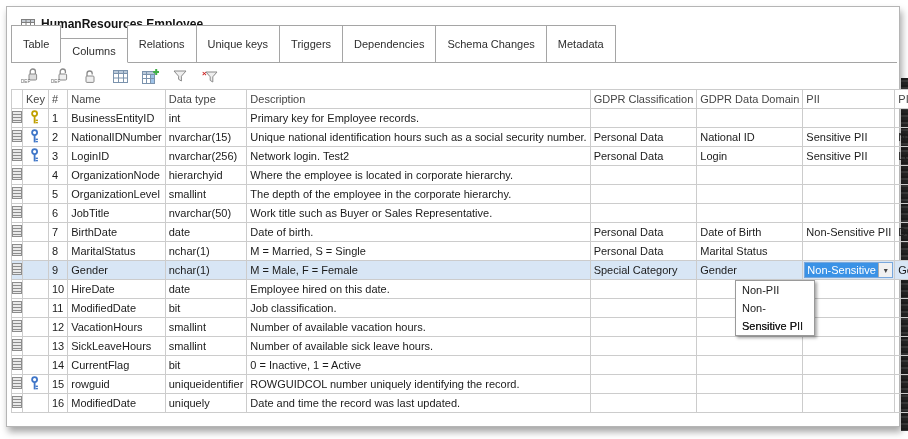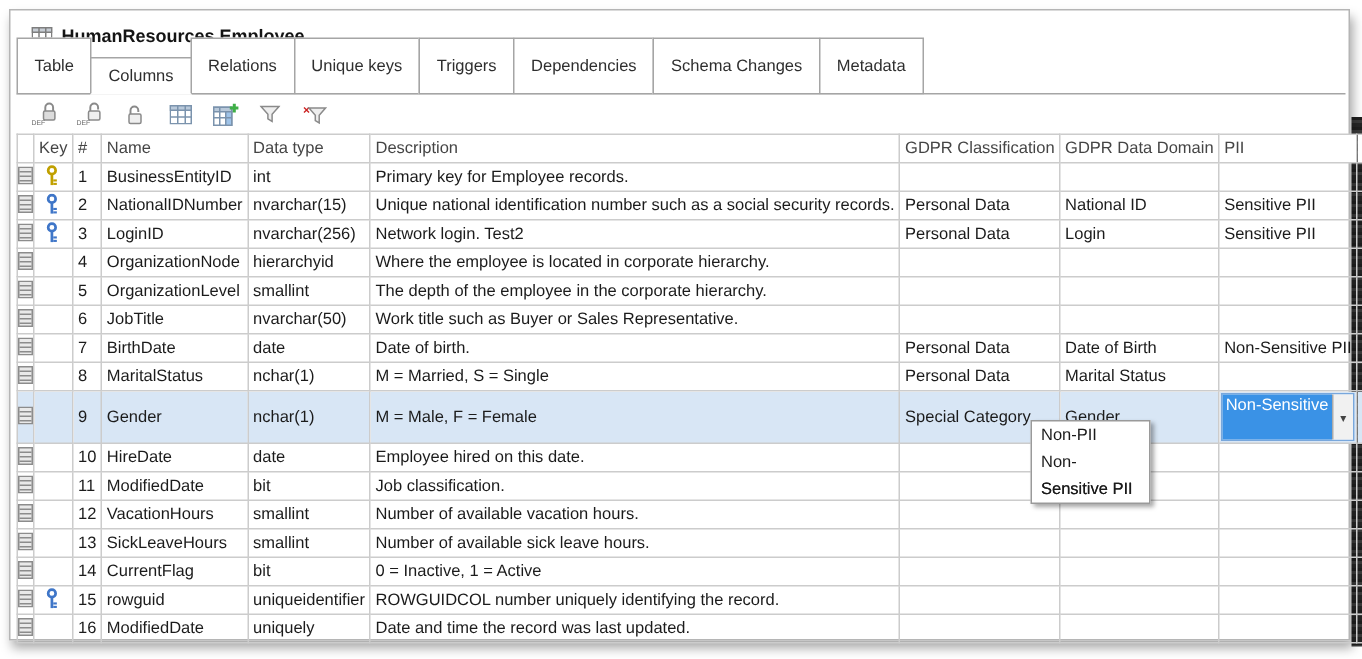--- a/index.html
+++ b/index.html
@@ -19,25 +19,25 @@
   .tab.active { height:25px; z-index:2; border-bottom:1px solid #fff;margin-top:40px; }
   .toolbar { position:absolute; left:12px; top:58px; display:flex; gap:8px; align-items:center; }
   .tbtn { width:22px; height:22px; display:flex; align-items:center; justify-content:center; }
   table.grid { position:absolute; left:4px; top:82px; border-collapse:collapse; table-layout:fixed; font-size:11px; }
   .grid th, .grid td { border:1px solid #ccc; height:19px; padding:0 3px; overflow:hidden;
     white-space:nowrap; color:#1b1b1b; }
   .grid th { font-weight:normal; text-align:left; color:#454545; background:#fff; }
   .grid td.ic, .grid td.keyc { text-align:center; padding:0; }
   .grid tr.sel td { background:#d8e6f5; }
   .grid td.edit { padding:1px; }
-  .combo { display:flex; height:32px; border:1px solid #78a7dc; background:#fff; align-items:stretch; }
+  .combo { display:flex; height:16px; border:1px solid #78a7dc; background:#fff; align-items:stretch; }
   .combo-text { flex:1; background:#3a92e6; color:#fff; font-size:11px; line-height:14px; padding:0 2px; overflow:hidden; }
   .combo-btn { width:14px; background:#f1f1f1; border-left:1px solid #ababab; display:flex;
     align-items:center; justify-content:center; font-size:8px; color:#444; }
-  .popup { position:absolute; left:680px; top:273px; width:80px; background:#fff;
+  .popup { position:absolute; left:728px; top:273px; width:80px; background:#fff;
     border:1px solid #9a9a9a; box-shadow:2px 2px 3px rgba(0,0,0,0.35); z-index:5; }
   .popup-item { height:18px; line-height:18px; padding:0 6px; font-size:11px; color:#1b1b1b; }
 </style>
 </head>
 <body>
 
 <div class="screen">
   <div class="bgstrip"></div>
   <div class="window">
 
@@ -178,21 +178,21 @@
                 </svg></span></td>
             <td class="keyc"><span><svg width="10" height="14" viewBox="0 0 10 14">
                   <circle cx="4.6" cy="3.6" r="2.5" fill="none" stroke="#3f76c8" stroke-width="1.8"></circle>
                   <rect x="3.7" y="6" width="1.8" height="7.4" fill="#3f76c8"></rect>
                   <rect x="5.5" y="9.6" width="2.4" height="1.4" fill="#3f76c8"></rect>
                   <rect x="5.5" y="11.9" width="2.4" height="1.4" fill="#3f76c8"></rect>
                 </svg></span></td>
             <td>2</td>
             <td>NationalIDNumber</td>
             <td>nvarchar(15)</td>
-            <td>Unique national identification number such as a social security records.</td>
+            <td>Unique national identification hours such as a social security number.</td>
             <td>Personal Data</td>
             <td>National ID</td>
             <td>Sensitive PII</td>
             <td>National ID</td>
           </tr>
           <tr>
             <td class="ic"><span><svg width="10" height="12" viewBox="0 0 10 12">
                   <rect x="0.5" y="0.5" width="9" height="11" fill="#e9e9e9" stroke="#8c8c8c"></rect>
                   <line x1="1" y1="3.5" x2="9" y2="3.5" stroke="#8c8c8c"></line>
                   <line x1="1" y1="6.5" x2="9" y2="6.5" stroke="#8c8c8c"></line>

